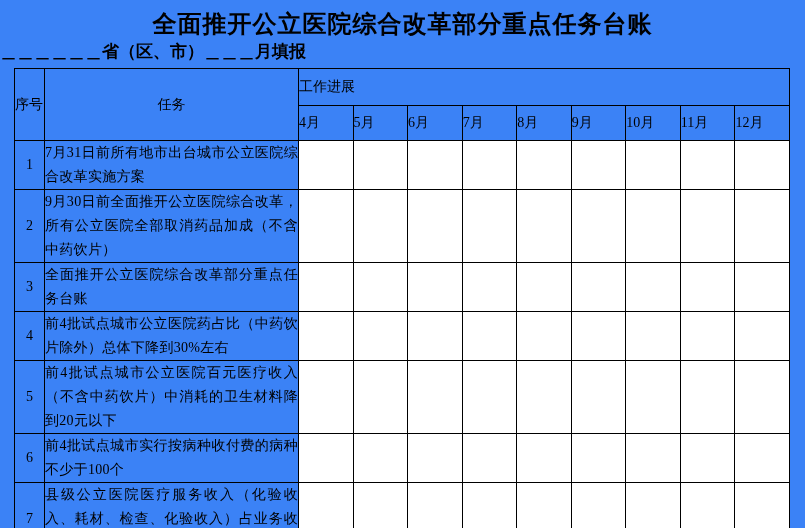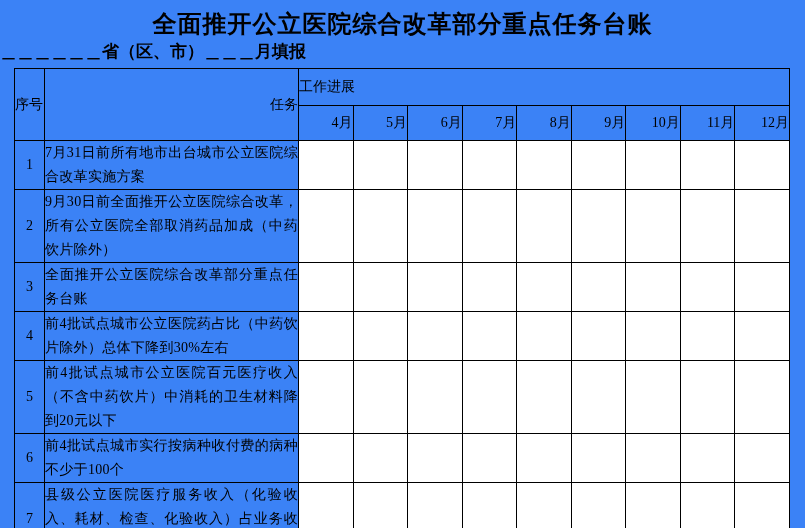--- a/index.html
+++ b/index.html
@@ -38,23 +38,23 @@
   table.ledger th, table.ledger td {
     border: 1px solid #000000;
     font-weight: normal;
     font-size: 14px;
     padding: 0;
     vertical-align: middle;
   }
   col.c-seq  { width: 30px; }
   col.c-task { width: 254px; }
   th.h-progress { height: 37px; text-align: left; }
-  th.h-month    { height: 35px; text-align: right; }
+  th.h-month    { height: 35px; text-align: left; }
   th.h-seq  { text-align: left; line-height: 20px; padding: 0 6px; }
-  th.h-task { text-align: right; }
+  th.h-task { text-align: center; }
   td.num  { text-align: center; }
   td.task {
     text-align: justify;
     text-justify: inter-character;
     line-height: 24px;
     padding: 2px 4px 2px 5px;
     letter-spacing: 0.3px;
   }
   tr.r2lines td.task { height: 44px; }
   tr.r3lines td.task { height: 64px; }
@@ -110,21 +110,21 @@
           <td class="progress"></td>
           <td class="progress"></td>
           <td class="progress"></td>
           <td class="progress"></td>
           <td class="progress"></td>
           <td class="progress"></td>
           <td class="progress"></td>
         </tr>
       <tr class="r3lines">
         <td class="num">2</td>
-        <td class="task">9月30日前全面推开公立医院综合改革，所有公立医院全部取消药品加成（中药饮片除外）</td>
+        <td class="task">9月30日前全面推开公立医院综合改革，所有公立医院全部取消药品加成（不含中药饮片）</td>
       <td class="progress"></td>
           <td class="progress"></td>
           <td class="progress"></td>
           <td class="progress"></td>
           <td class="progress"></td>
           <td class="progress"></td>
           <td class="progress"></td>
           <td class="progress"></td>
           <td class="progress"></td>
         </tr>

